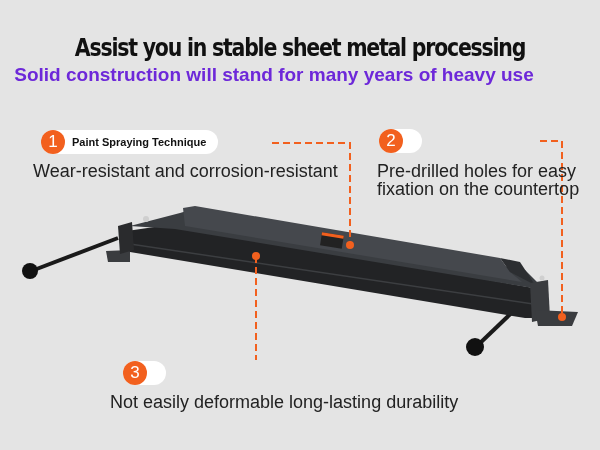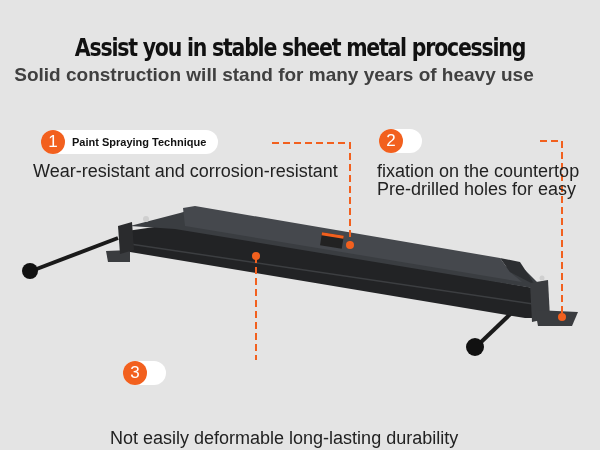--- a/index.html
+++ b/index.html
@@ -1,18 +1,18 @@
 <!DOCTYPE html>
 <html><head>
 <meta charset="utf-8">
 <style>
   html,body{margin:0;padding:0;}
   body{width:600px;height:450px;background:#e4e4e4;position:relative;overflow:hidden;font-family:"Liberation Sans",sans-serif;color:#111;}
   .title{position:absolute;left:0;top:33px;width:600px;text-align:center;font-family:"DejaVu Sans",sans-serif;font-weight:bold;font-size:25px;letter-spacing:-1.5px;transform:scaleX(0.82);transform-origin:center;color:#111;}
-  .subtitle{position:absolute;left:0;top:64px;width:548px;text-align:center;font-weight:bold;font-size:19px;color:#404040;}
+  .subtitle{position:absolute;left:0;top:64px;width:548px;text-align:center;font-weight:bold;font-size:19px;color:#6d28d9;}
   .pill{position:absolute;height:24px;background:#fff;border-radius:12px;display:flex;align-items:center;padding-right:12px;}
   .badge{width:24px;height:24px;border-radius:50%;background:#f2601e;color:#fff;font-size:17px;display:flex;align-items:center;justify-content:center;margin-right:7px;flex:none;}
   .pill-label{font-weight:bold;font-size:11px;color:#111;white-space:nowrap;}
   .desc{position:absolute;font-size:18px;color:#222;line-height:18px;}
   svg.art{position:absolute;left:0;top:0;}
 </style>
 </head>
 <body>
 
 <div class="title">Assist you in stable sheet metal processing</div>
@@ -61,20 +61,20 @@
 <div class="pill" style="left:41px;top:130px;">
   <span class="badge">1</span>
   <span class="pill-label">Paint Spraying Technique</span>
 </div>
 <div class="desc" style="left:33px;top:162px;">Wear-resistant and corrosion-resistant</div>
 
 <div class="pill" style="left:379px;top:129px;">
   <span class="badge">2</span>
 </div>
 <div class="desc" style="left:377px;top:162px;">
+  <div>Pre-drilled holes for easy</div>
   <div>fixation on the countertop</div>
-  <div>Pre-drilled holes for easy</div>
 </div>
 
 <div class="pill" style="left:123px;top:361px;">
   <span class="badge">3</span>
 </div>
-<div class="desc" style="left:110px;top:393px;margin-top:36px;">Not easily deformable long-lasting durability</div>
+<div class="desc" style="left:110px;top:393px;">Not easily deformable long-lasting durability</div>
 
 </body></html>

